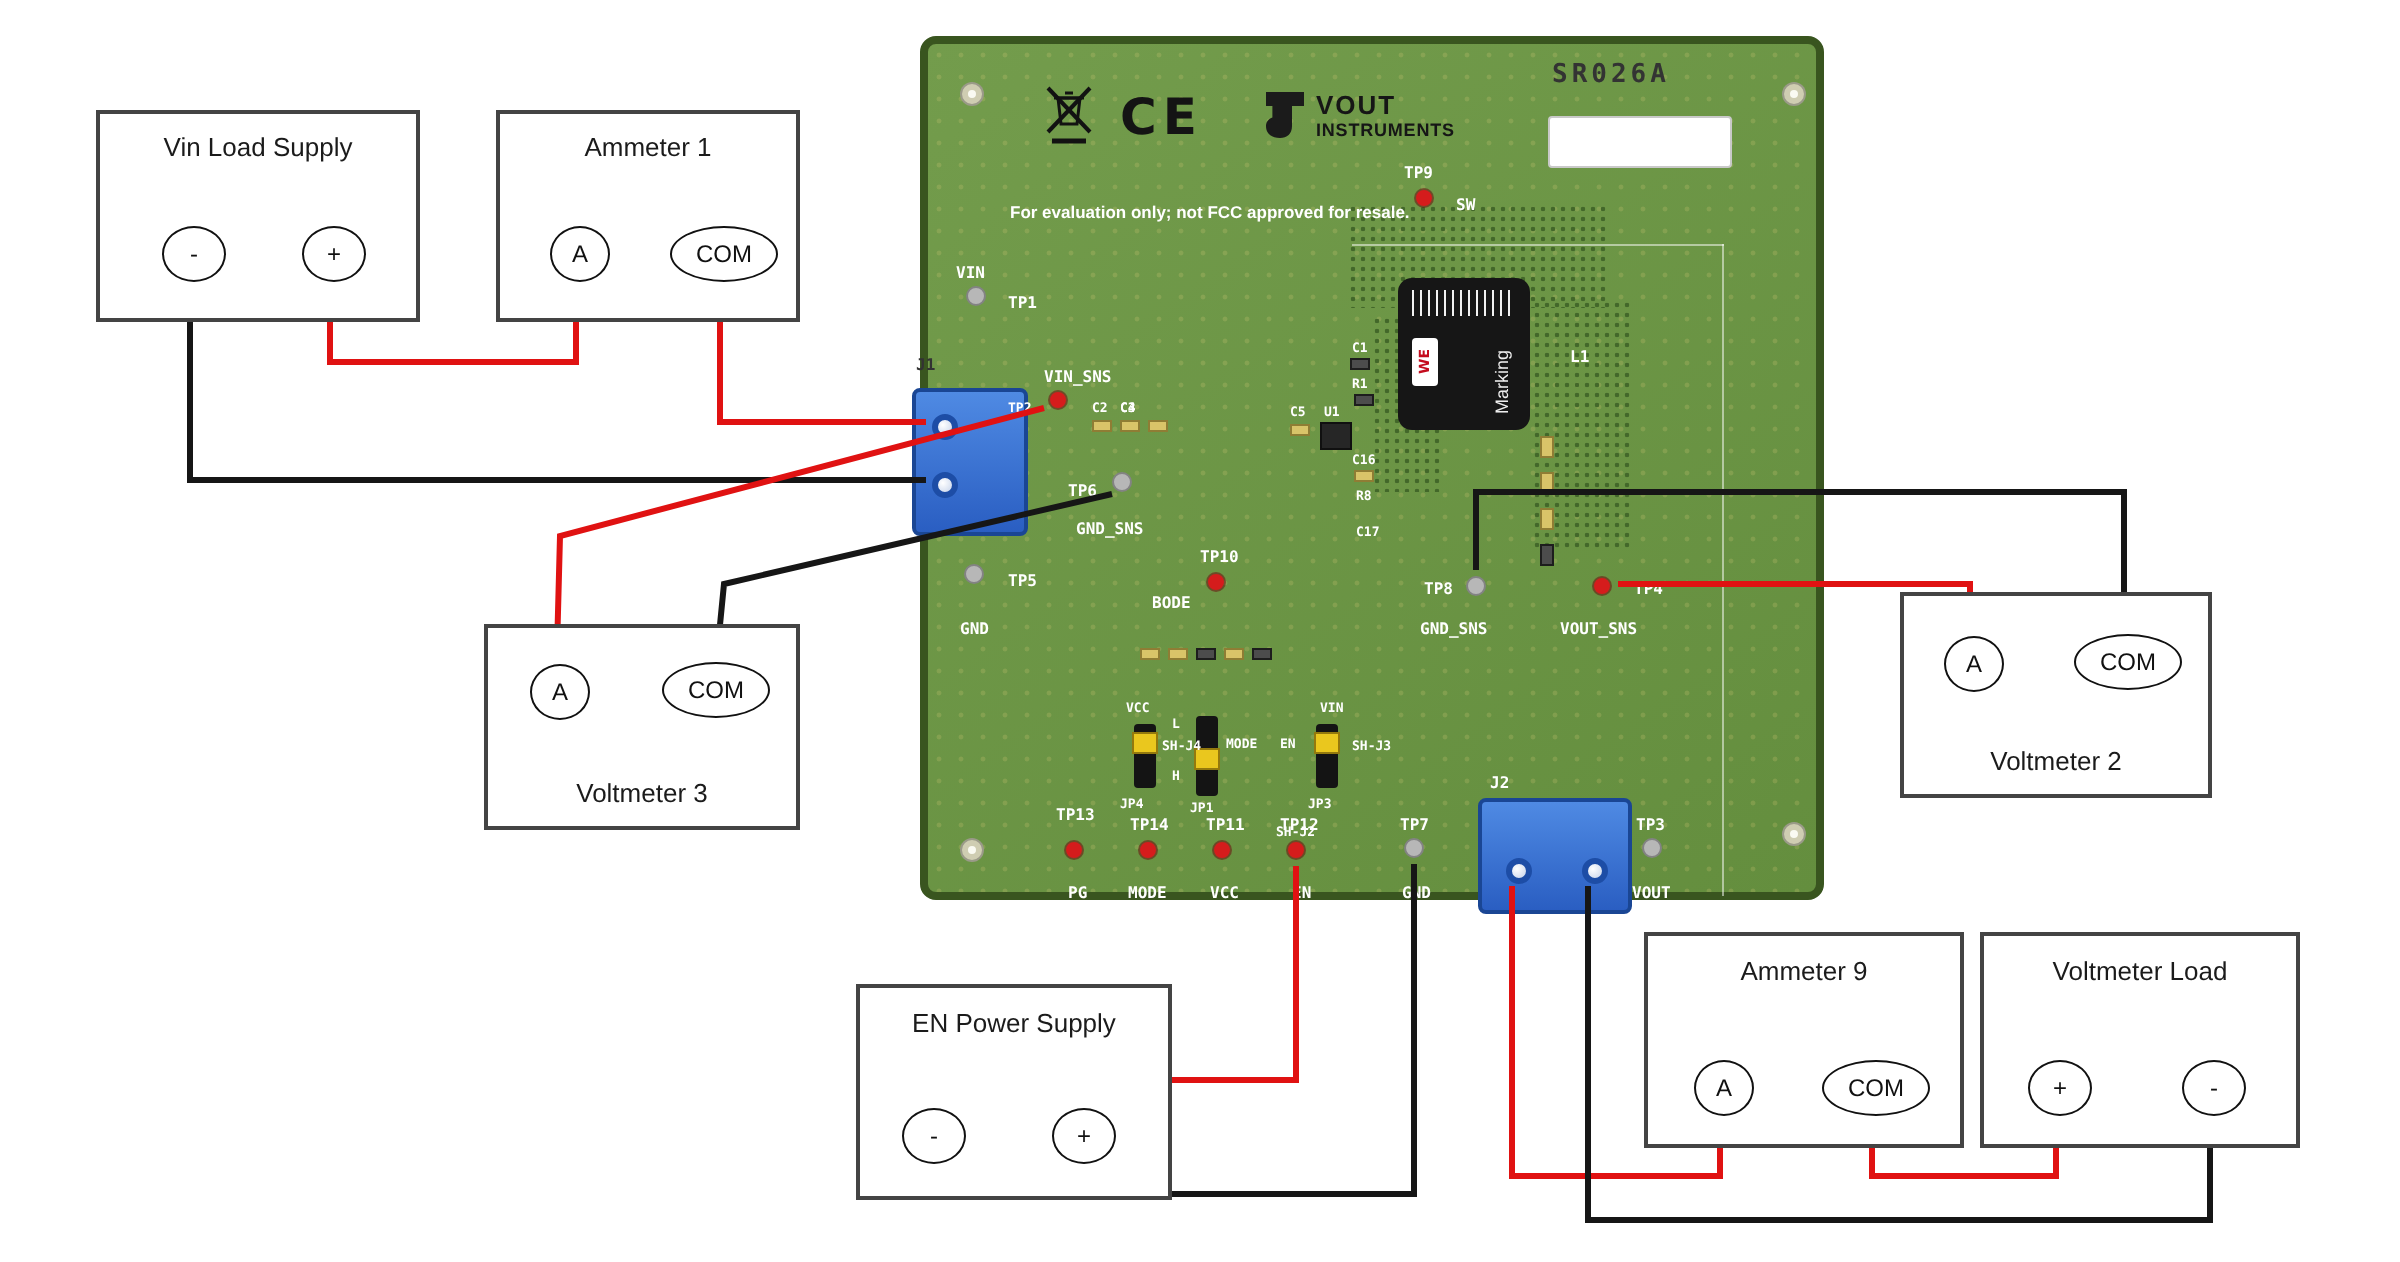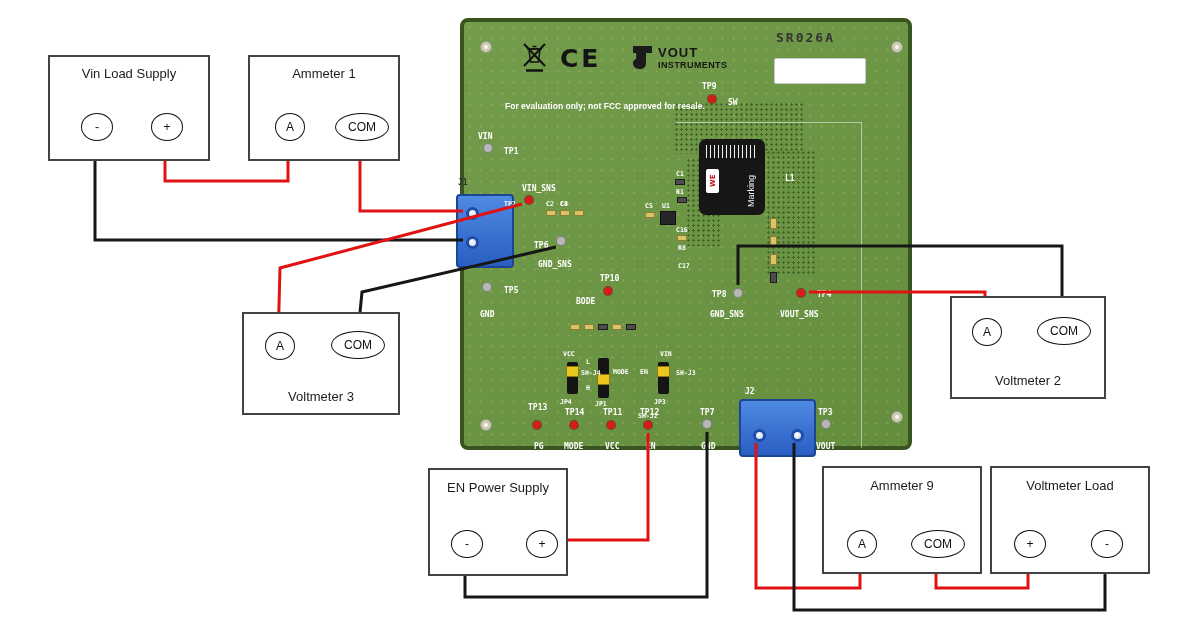--- a/index.html
+++ b/index.html
@@ -267,21 +267,21 @@
   <div class="inst" style="left:950px;top:296px;width:156px;height:103px">
     <div class="term" style="left:20px;top:20px;width:30px;height:28px">
         <span>A</span>
       </div>
     <div class="term" style="left:85px;top:19px;width:54px;height:28px">
         <span>COM</span>
       </div>
     <div class="inst-title" style="bottom:9px">Voltmeter 2</div>
   </div>
 
-  <div class="inst" style="left:428px;top:468px;width:140px;height:108px">
+  <div class="inst" style="left:428px;top:492px;width:158px;height:108px">
     <div class="inst-title" style="top:10px">EN Power Supply</div>
     <div class="term" style="left:21px;top:60px;width:32px;height:28px">
         <span>-</span>
       </div>
     <div class="term" style="left:96px;top:60px;width:32px;height:28px">
         <span>+</span>
       </div>
   </div>
 
   <div class="inst" style="left:822px;top:466px;width:160px;height:108px">

